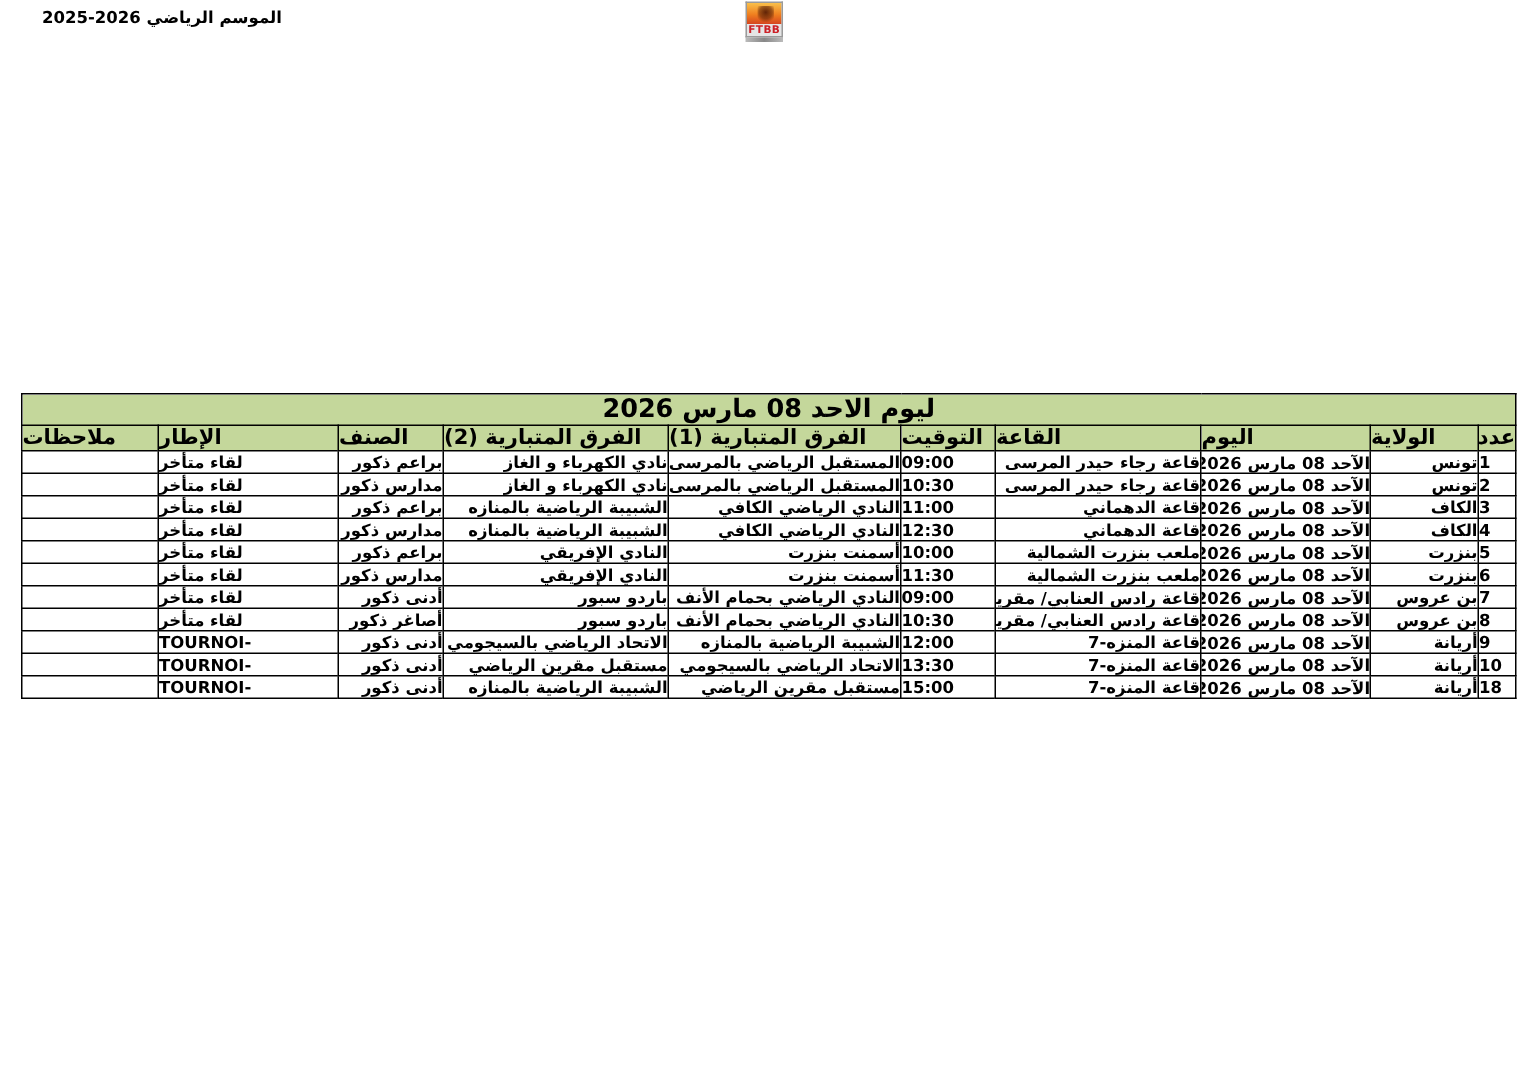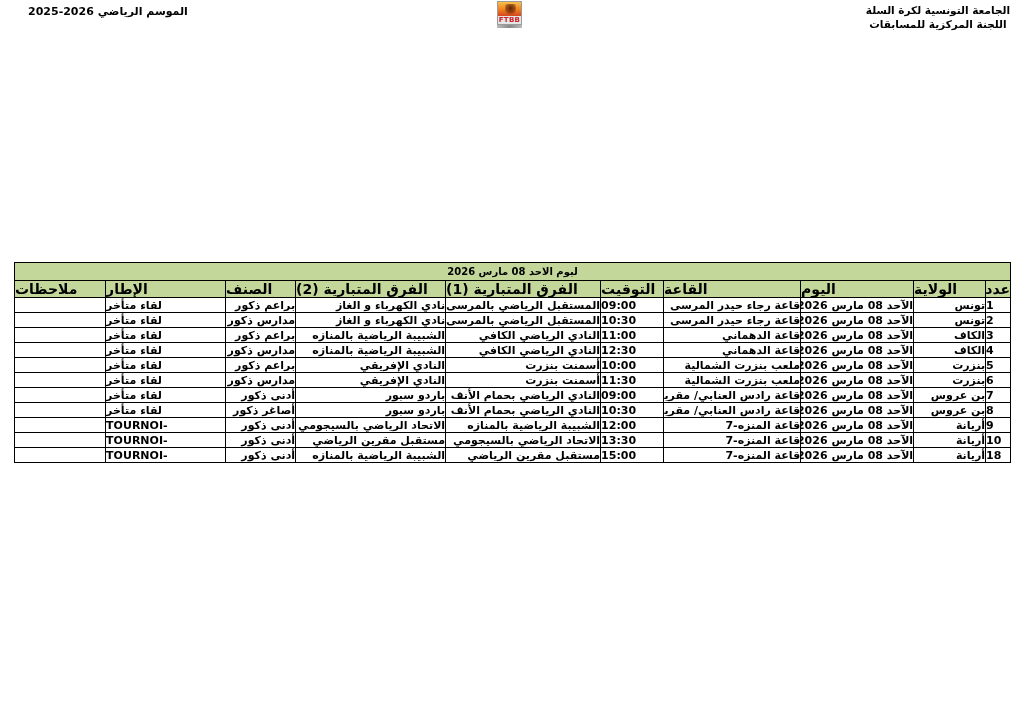--- a/index.html
+++ b/index.html
@@ -22,43 +22,39 @@
 
   
   .title{position:absolute;top:241px;left:0;width:100%;text-align:center;
     font-size:15px;font-weight:bold;direction:rtl;}
 
   
   table.sched{position:absolute;top:262px;left:14px;width:996px;border-collapse:collapse;
     direction:rtl;table-layout:fixed;font-size:11px;font-weight:bold;}
   table.sched th, table.sched td{border:1px solid var(--border);overflow:hidden;
     white-space:nowrap;padding:0;}
-  tr.banner th{background:var(--green);height:18px;font-size:10px;text-align:center;}
+  tr.banner th{background:var(--green);height:18px;font-size:17px;text-align:center;}
   tr.cols th{background:var(--green);height:17px;font-size:14px;text-align:left;}
   table.sched td{height:15px;background:#fff;}
   td.al-r{text-align:right;padding-right:3px;}
   td.al-c{text-align:left;}
 </style>
 </head>
 <body>
 
 <div class="page">
 
   <div class="season">الموسم الرياضي 2026-2025</div>
 
   <div class="logo">
     <div class="logo-art"></div>
     <div class="logo-text">FTBB</div>
     <div class="logo-sub"></div>
   </div>
 
-  <div class="org">
-    <div>الجامعة التونسية لكرة السلة</div>
-    <div>اللجنة المركزية للمسابقات</div>
-  </div>
 
 
   <table class="sched">
     <colgroup>
         <col style="width: 25px;">
         <col style="width: 72px;">
         <col style="width: 113px;">
         <col style="width: 137px;">
         <col style="width: 63px;">
         <col style="width: 155px;">

